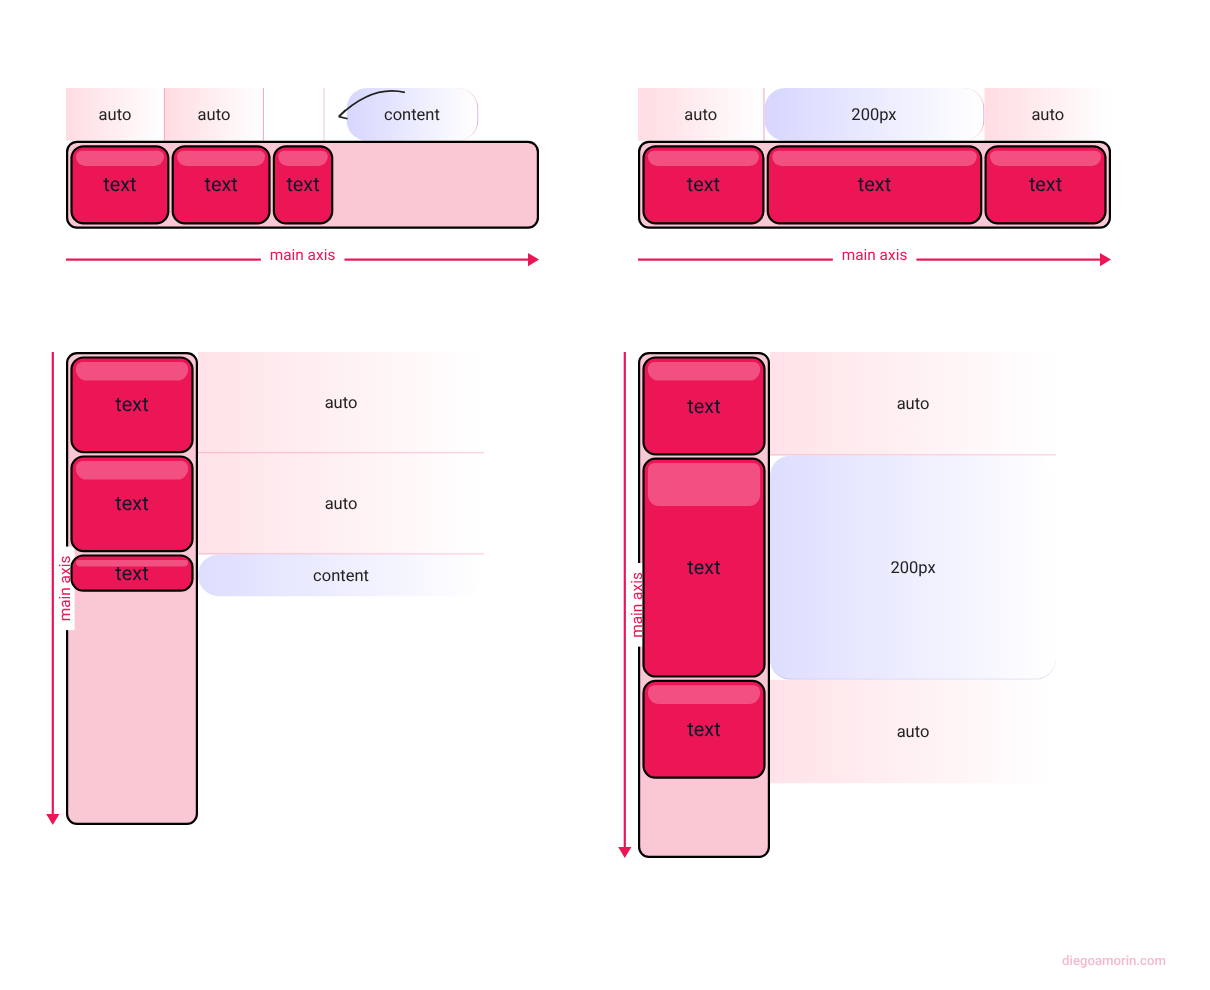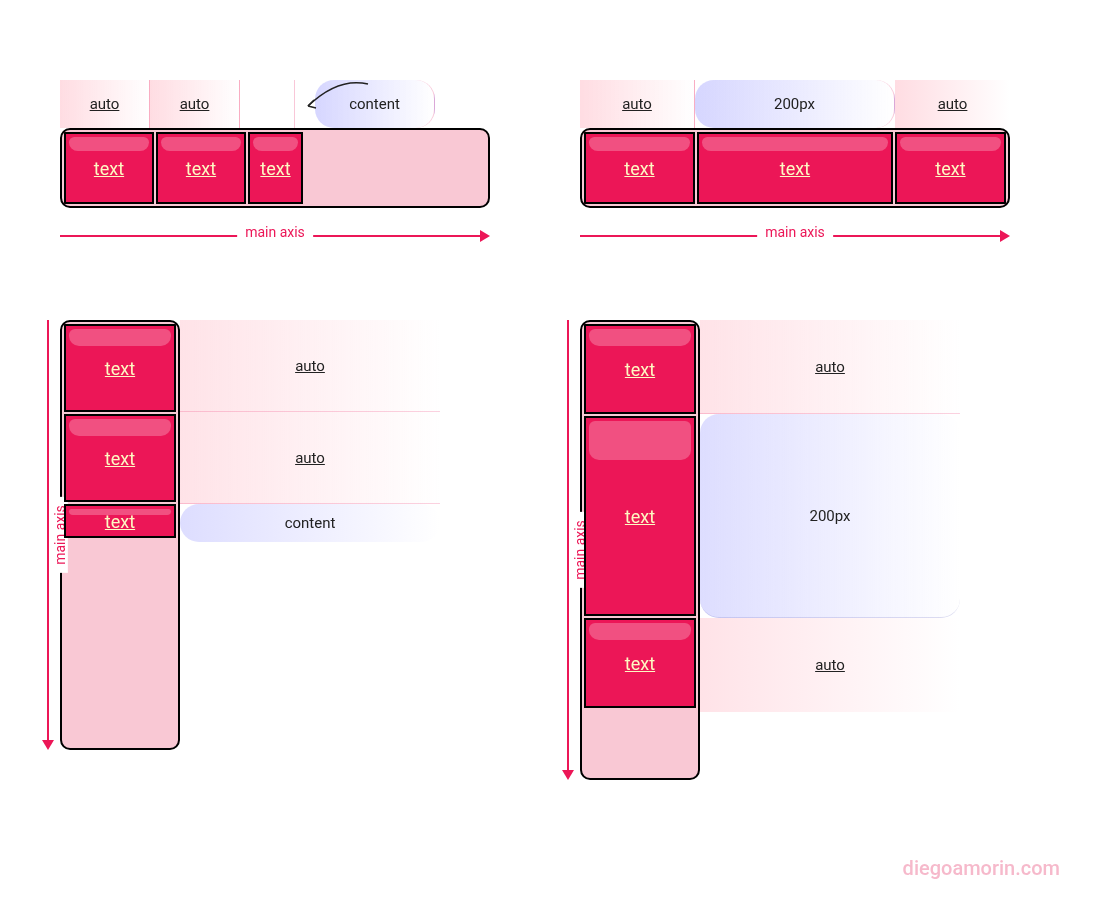--- a/index.html
+++ b/index.html
@@ -32,21 +32,20 @@
     display: flex;
     align-items: center;
     justify-content: center;
     font-size: 15px;
     color: #222;
     border-right: 1px solid rgba(233,30,99,0.25);
   }
   .label-cell:last-child { border-right: none; }
   .label-pink {
     background: linear-gradient(90deg, rgba(255,192,203,0.55), rgba(255,192,203,0.0));
-    text-decoration: underline;
   }
   .label-blue {
     background: linear-gradient(90deg, rgba(180,180,255,0.55), rgba(180,180,255,0.0));
     border-radius: 19px;
   }
 
   .container-row {
     border: 2px solid #000;
     border-radius: 10px;
     background: #f9c8d4;
@@ -54,29 +53,28 @@
     display: flex;
     align-items: stretch;
     padding: 2px;
     gap: 2px;
     position: relative;
     overflow: hidden;
   }
   .item {
     background: #ec1657;
     border: 2px solid #000;
-    border-radius: 0;
+    border-radius: 12px;
     display: flex;
     align-items: center;
     justify-content: center;
-    color: #fef9c3;
+    color: #0f172a;
     font-size: 18px;
     position: relative;
     overflow: hidden;
-    text-decoration: underline;
   }
   .item::before {
     content: "";
     position: absolute;
     top: 3px; left: 3px; right: 3px;
     height: 20%;
     background: rgba(255,255,255,0.25);
     border-radius: 6px 6px 10px 10px;
   }
 
@@ -229,21 +227,21 @@
 
   .q4 .labels-col .label-cell.a { height: 94px; }
   .q4 .labels-col .label-cell.b { height: 204px;}
   .q4 .labels-col .label-cell.c { height: 94px; }
 
   .credit {
     position: absolute;
     right: 40px;
     bottom: 20px;
     color: #f6b9cb;
-    font-size: 20px;
+    font-size: 12px;
     font-weight:500;
   }
 </style>
 </head>
 <body>
 
 <div class="quad q1">
   <div class="labels-row">
     <div class="label-cell label-pink a">auto</div>
     <div class="label-cell label-pink b">auto</div>

